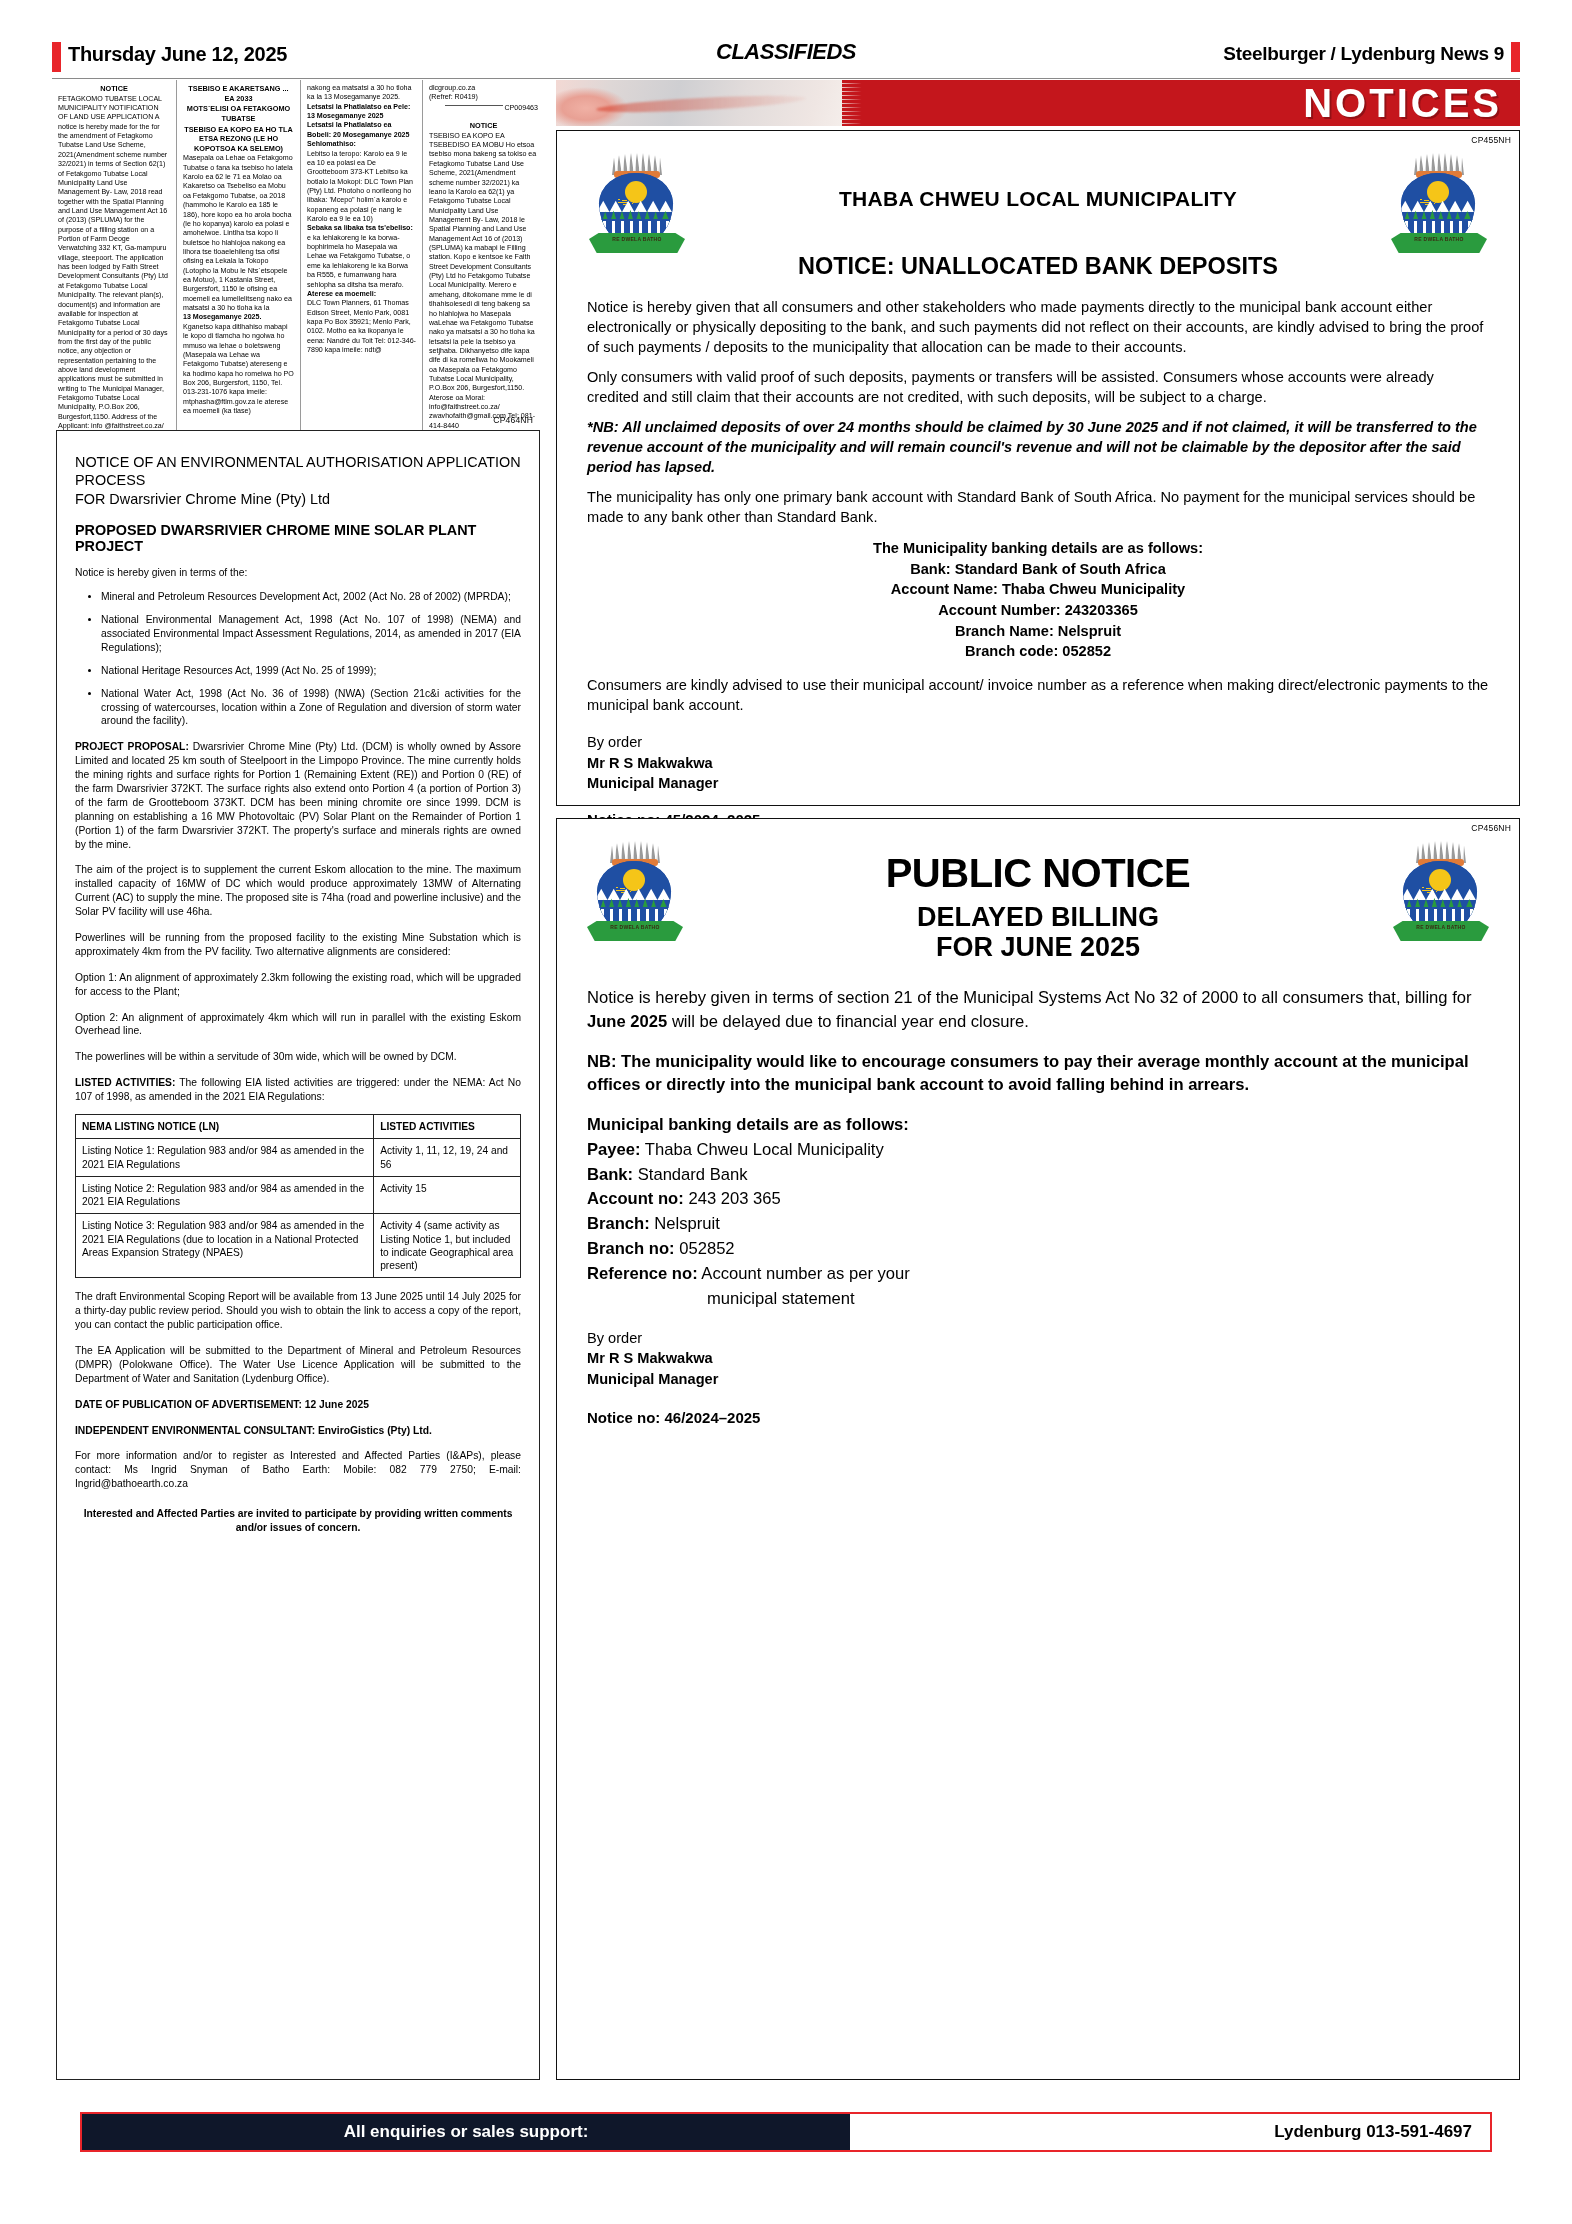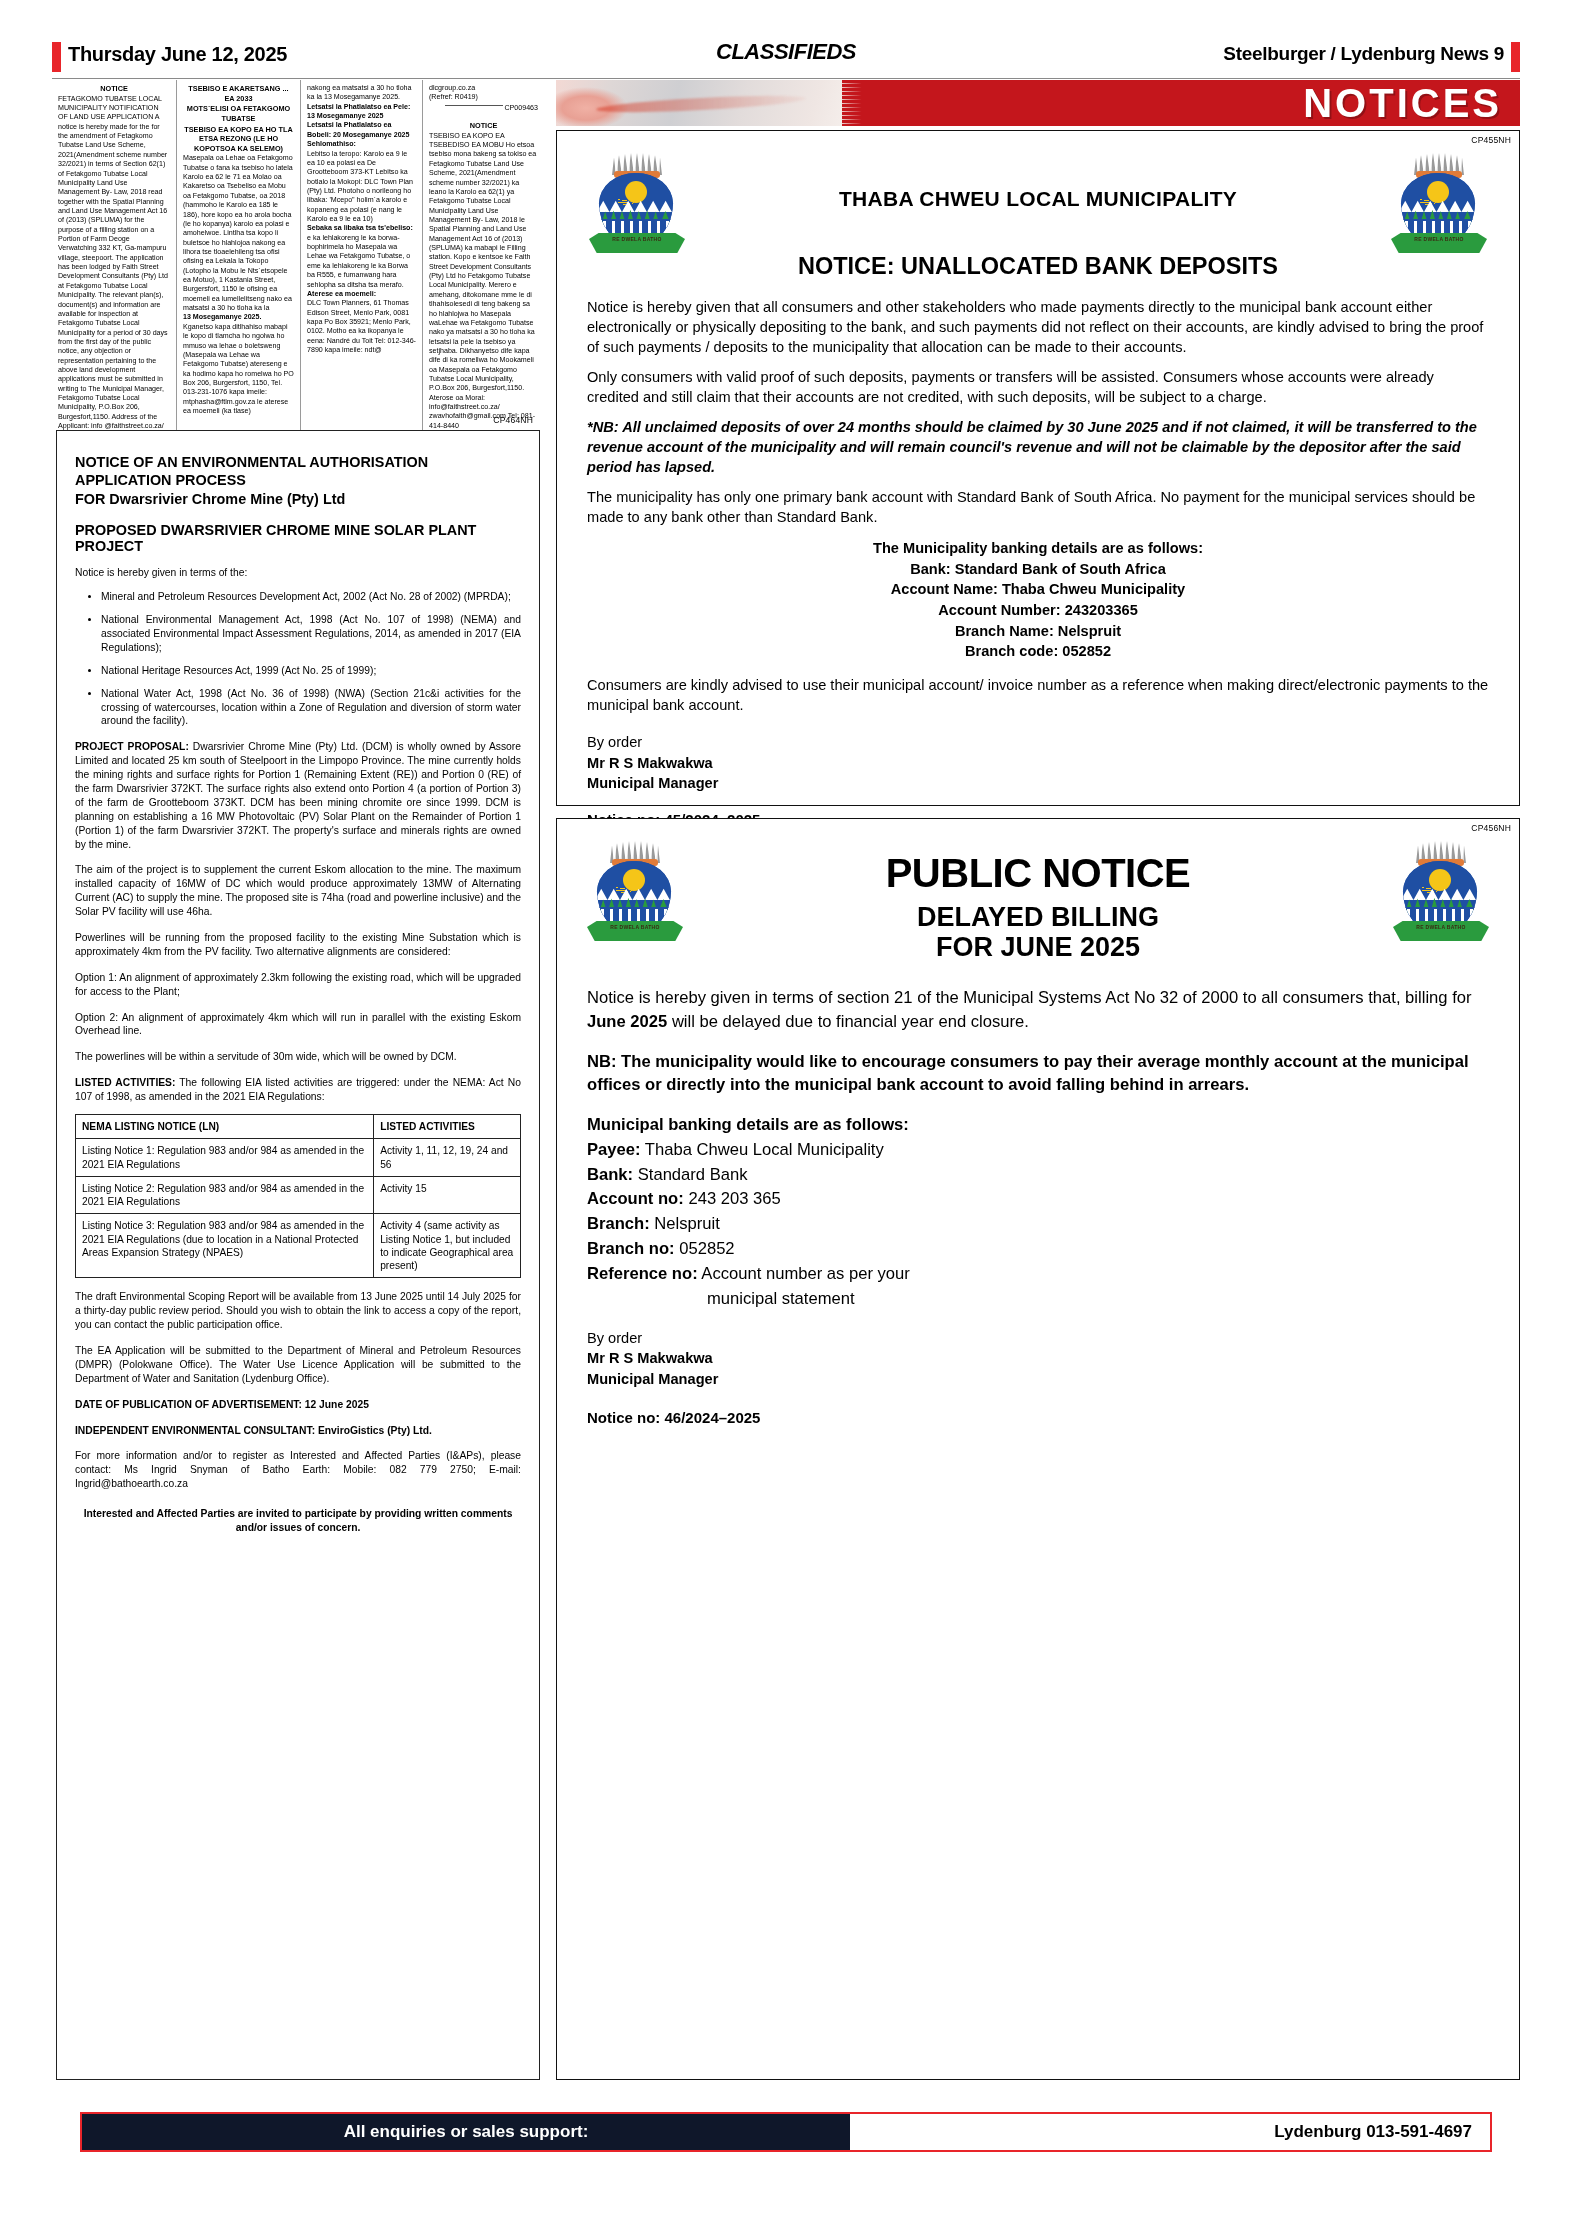--- a/index.html
+++ b/index.html
@@ -112,21 +112,21 @@
   .pn-sub { text-align:center; font-size:27px; font-weight:bold; line-height:1.12; margin-top:6px; }
   .body-b { font-size:16.6px; line-height:1.42; margin-top:24px; }
   .body-b p { margin-bottom:16px; }
   .bank-list { font-size:16.6px; line-height:1.5; }
   .bank-list .k { font-weight:bold; }
   .indent { display:inline-block; padding-left:120px; }
 
   
   .box-c { position:absolute; left:56px; top:430px; width:484px; height:1650px; border:1px solid #222; background:#fff; padding:22px 18px 12px 18px; }
   .box-c .cpref { right:6px; top:-16px; font-size:8.5px; }
-  .eia-h1 { font-size:14.4px; font-weight:bold; line-height:1.28; }
+  .eia-h1 { font-size:14.4px; font-weight:normal; line-height:1.28; }
   .eia-h2 { font-size:14.4px; font-weight:bold; margin-top:14px; }
   .eia-p { font-size:10.3px; line-height:1.35; margin-top:12px; text-align:justify; }
   .eia-ul { margin:10px 0 0 0; padding-left:26px; }
   .eia-ul li { font-size:10.3px; line-height:1.35; margin-bottom:9px; text-align:justify; }
   .eia-tbl { width:100%; border-collapse:collapse; margin-top:10px; }
   .eia-tbl th, .eia-tbl td { border:1px solid #222; padding:5px 6px; font-size:10.2px; line-height:1.3; vertical-align:top; text-align:left; }
   .eia-tbl th { font-weight:bold; font-size:10.2px; }
   .eia-tbl td.r { width:33%; }
   .eia-center { text-align:center; font-weight:bold; font-size:10.3px; line-height:1.4; margin-top:16px; }
 

